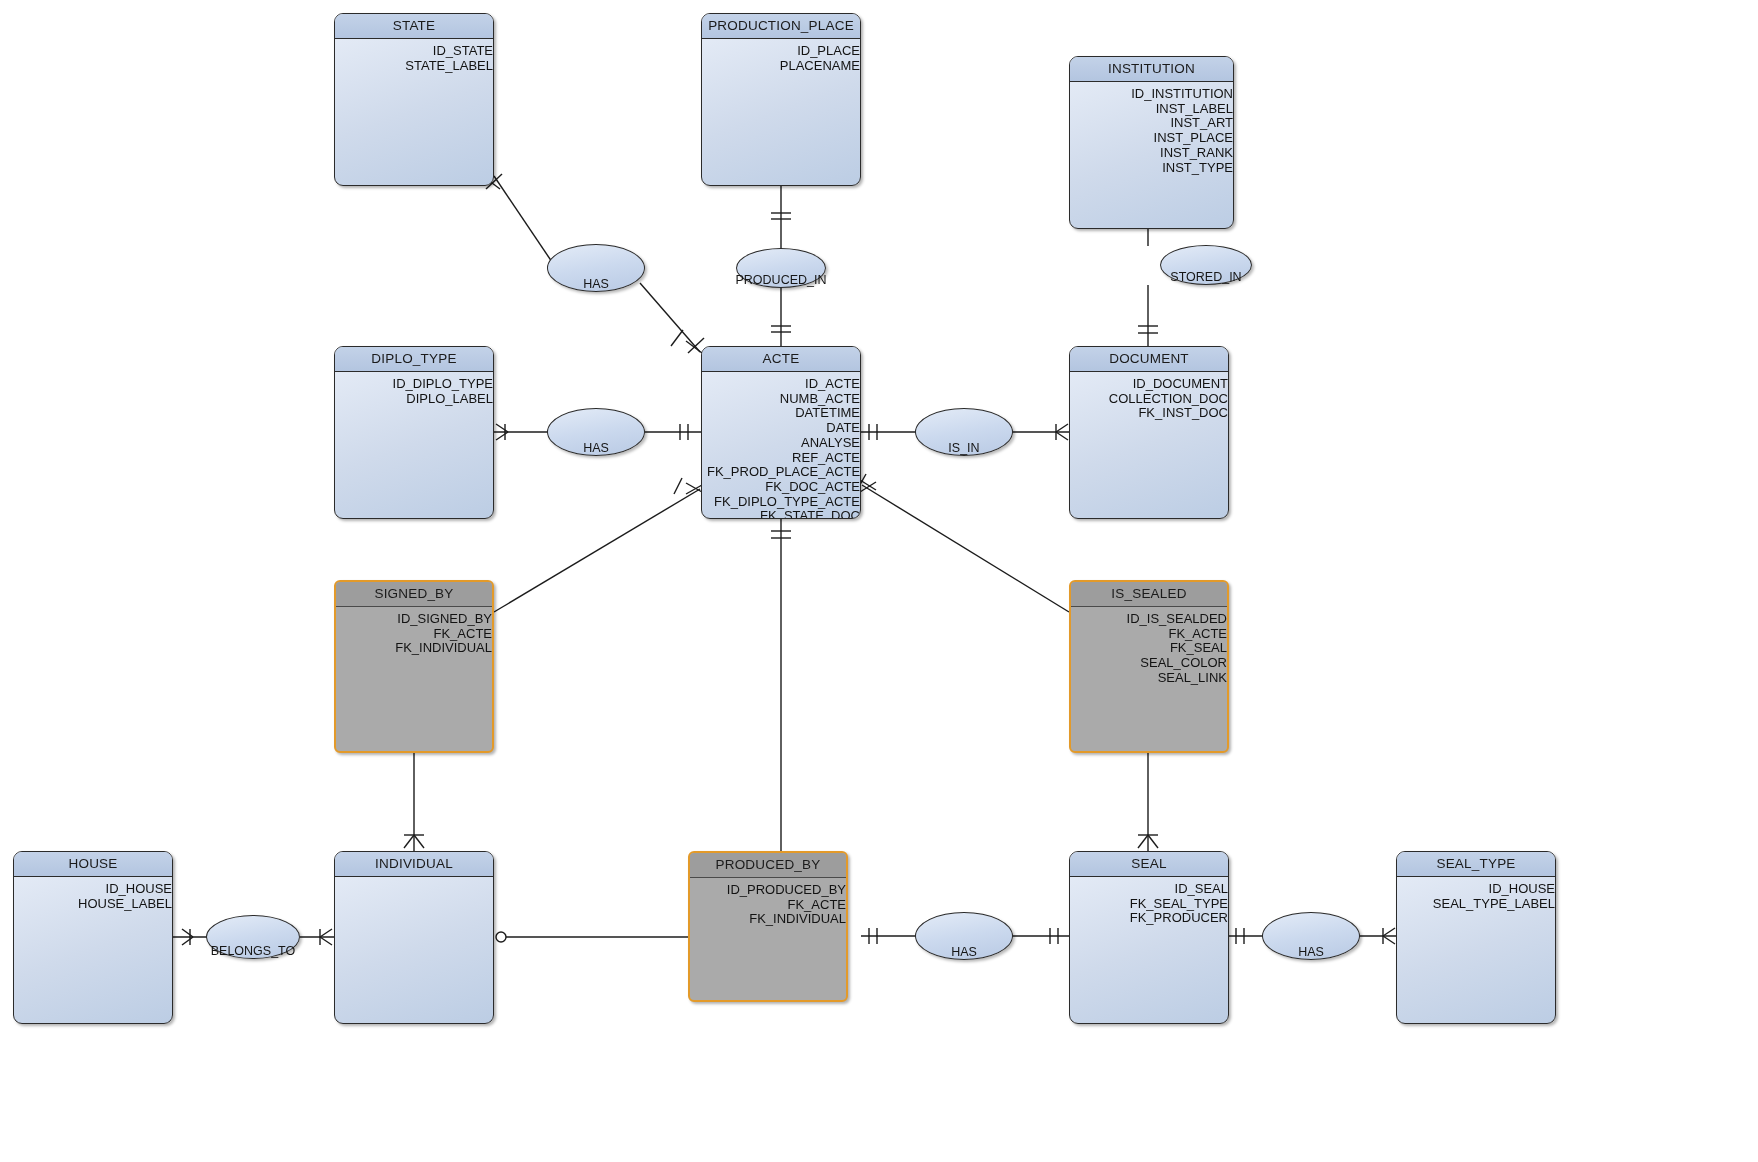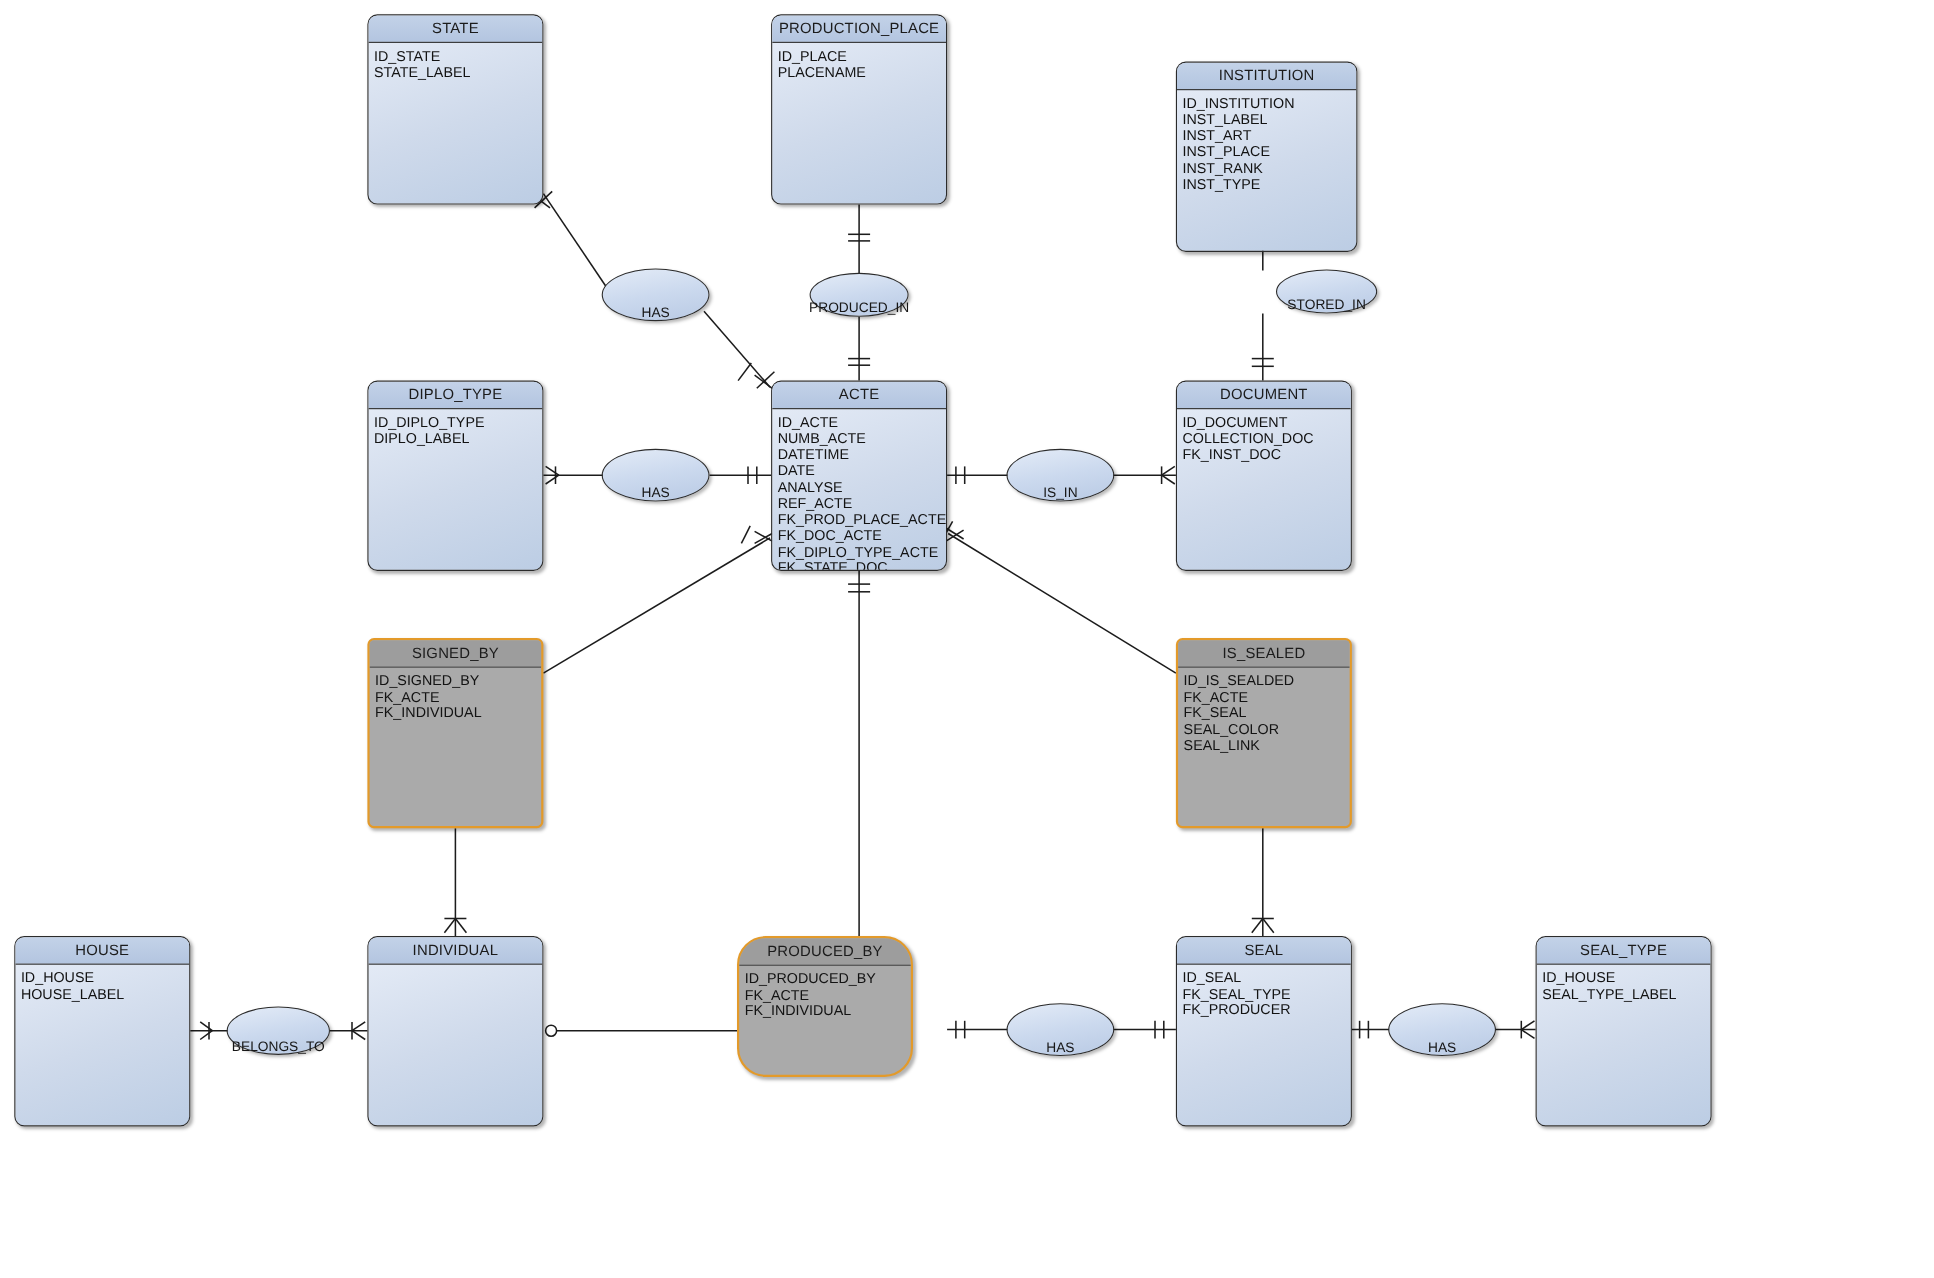--- a/index.html
+++ b/index.html
@@ -46,20 +46,21 @@
     white-space: nowrap;
   }
   .entity .ebody {
     padding: 5px 0 0 5px;
   }
   .entity .attr {
     font-size: 13px;
     line-height: 14.7px;
     color: #131313;
     white-space: nowrap;
+    text-align: right;
   }
   .entity.assoc {
     border: 2px solid #e39a2a;
     border-radius: 6px;
     background: #aaaaaa;
     box-shadow: 2px 2px 3px rgba(0,0,0,0.30);
   }
   .entity.assoc .ehead {
     background: #9d9d9d;
     border-bottom: 1px solid #4a4a4a;
@@ -277,21 +278,21 @@
     <div class="ebody">
       <div class="attr">ID_HOUSE</div>
       <div class="attr">HOUSE_LABEL</div>
     </div>
   </div>
 
   <div class="entity" style="left:334px;top:851px;width:160px;height:173px;">
     <div class="ehead">INDIVIDUAL</div>
   </div>
 
-  <div class="entity assoc" style="left:670px;top:851px;width:160px;height:128px;border-radius:26px;">
+  <div class="entity assoc" style="left:688px;top:851px;width:160px;height:151px;">
     <div class="ehead">PRODUCED_BY</div>
     <div class="ebody">
       <div class="attr">ID_PRODUCED_BY</div>
       <div class="attr">FK_ACTE</div>
       <div class="attr">FK_INDIVIDUAL</div>
     </div>
   </div>
 
   <div class="entity" style="left:1069px;top:851px;width:160px;height:173px;">
     <div class="ehead">SEAL</div>

